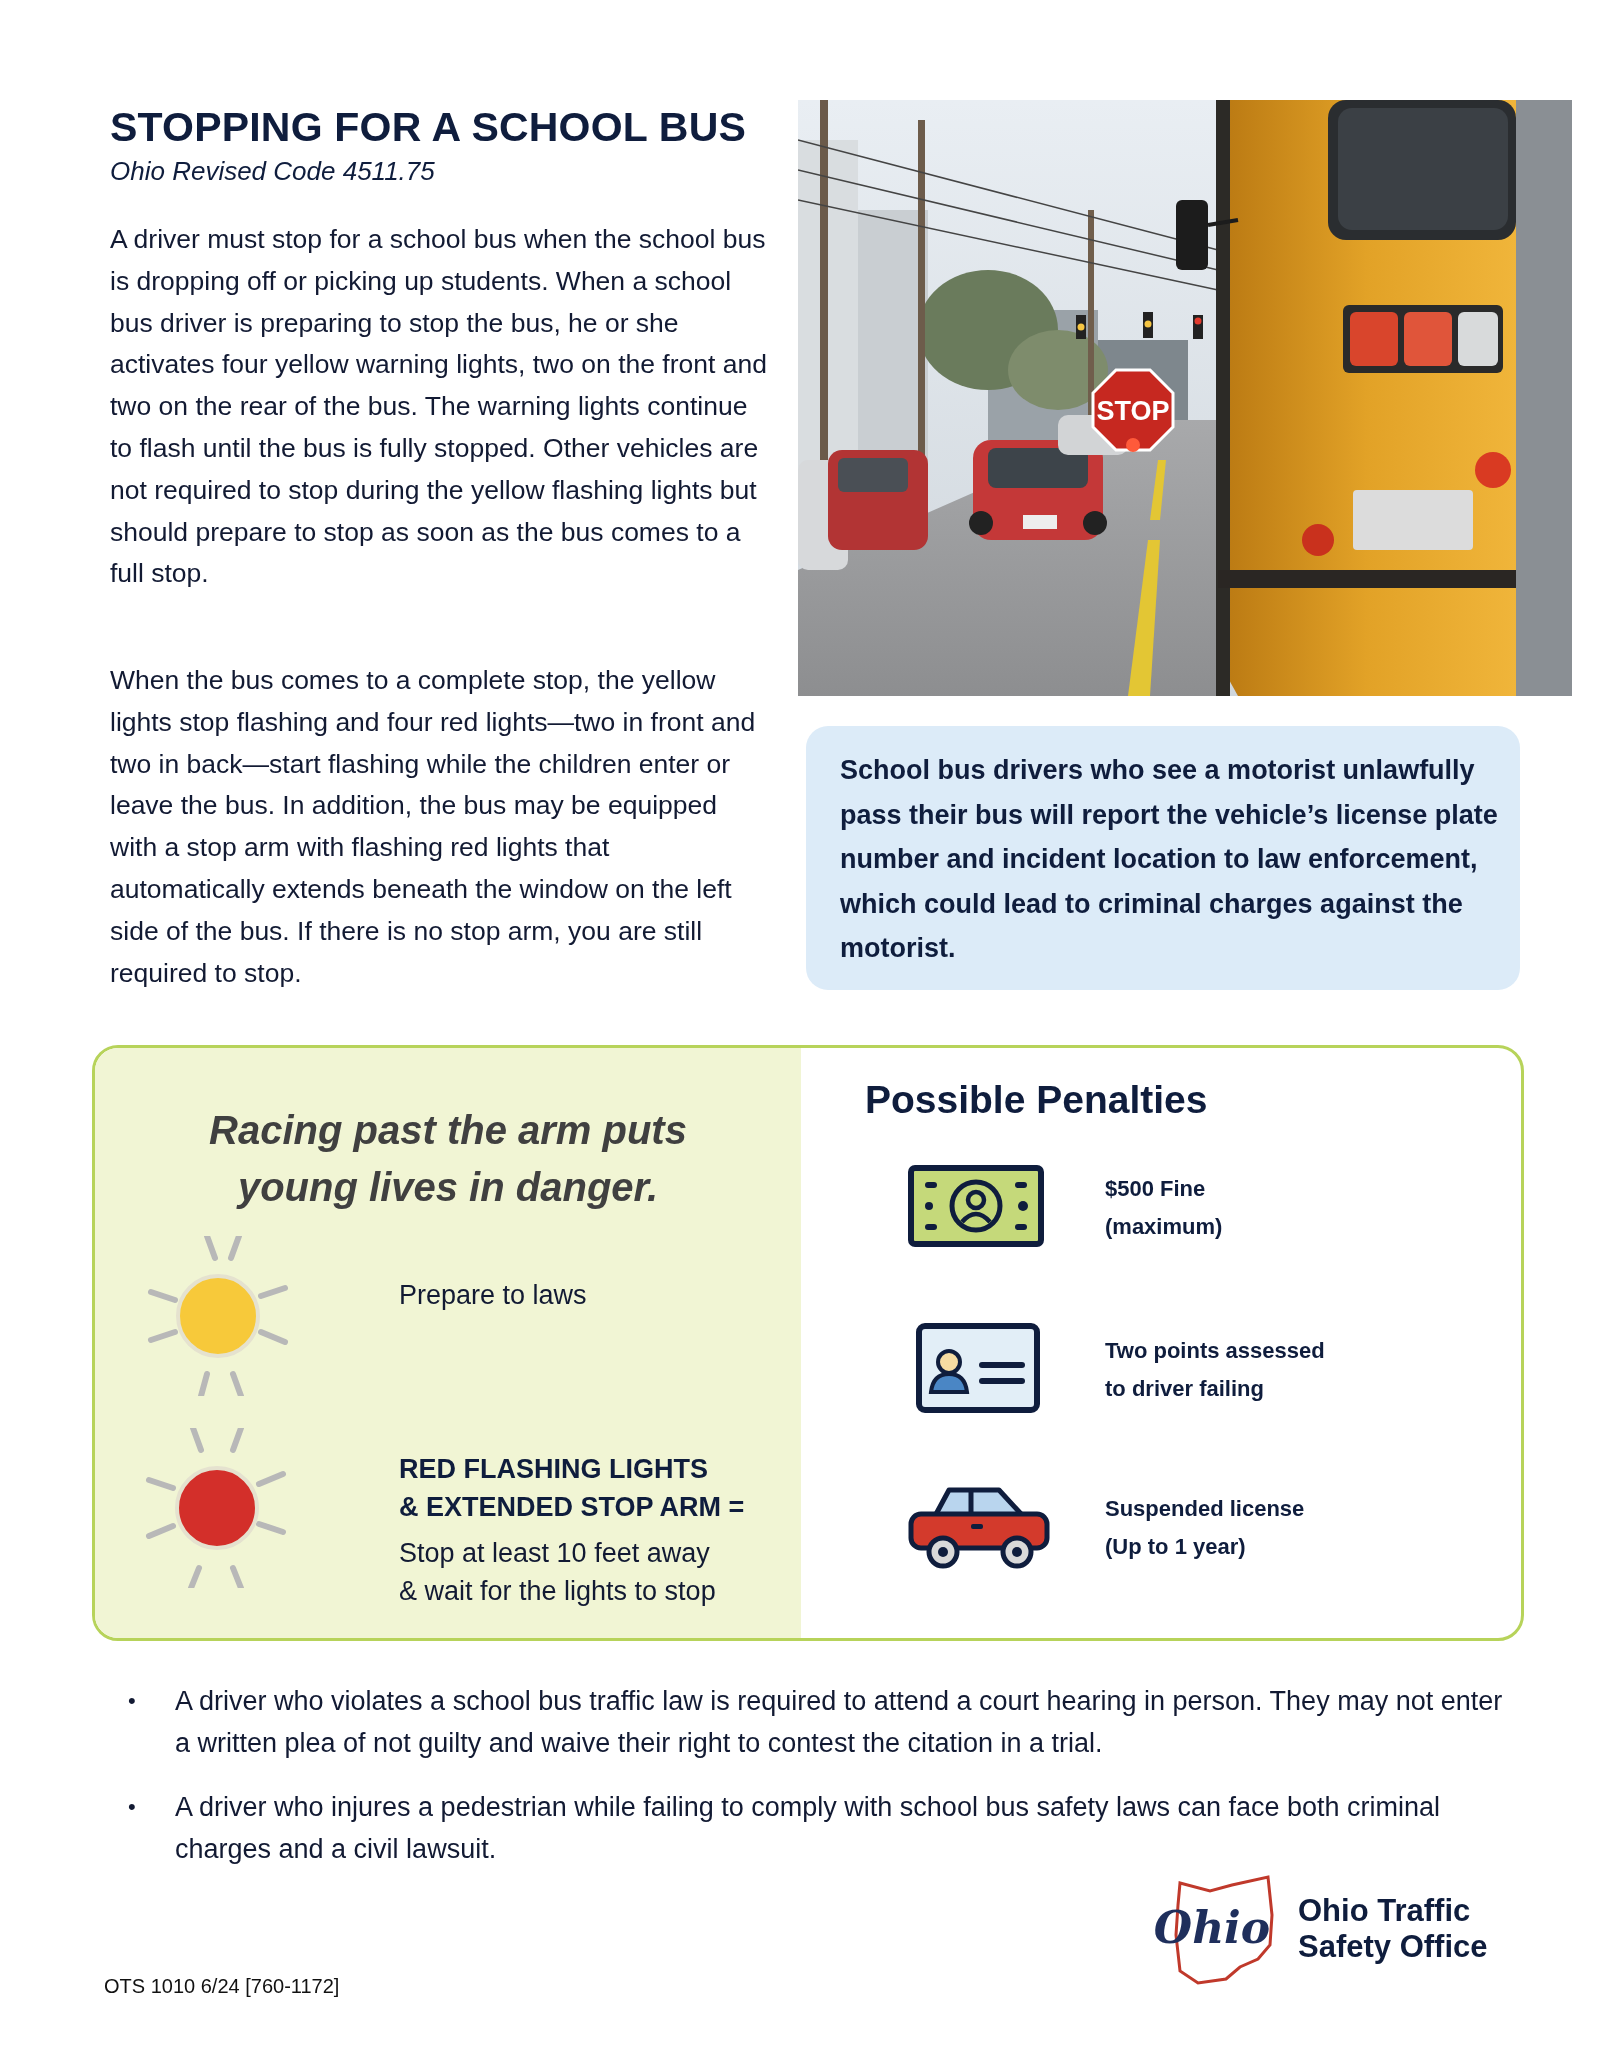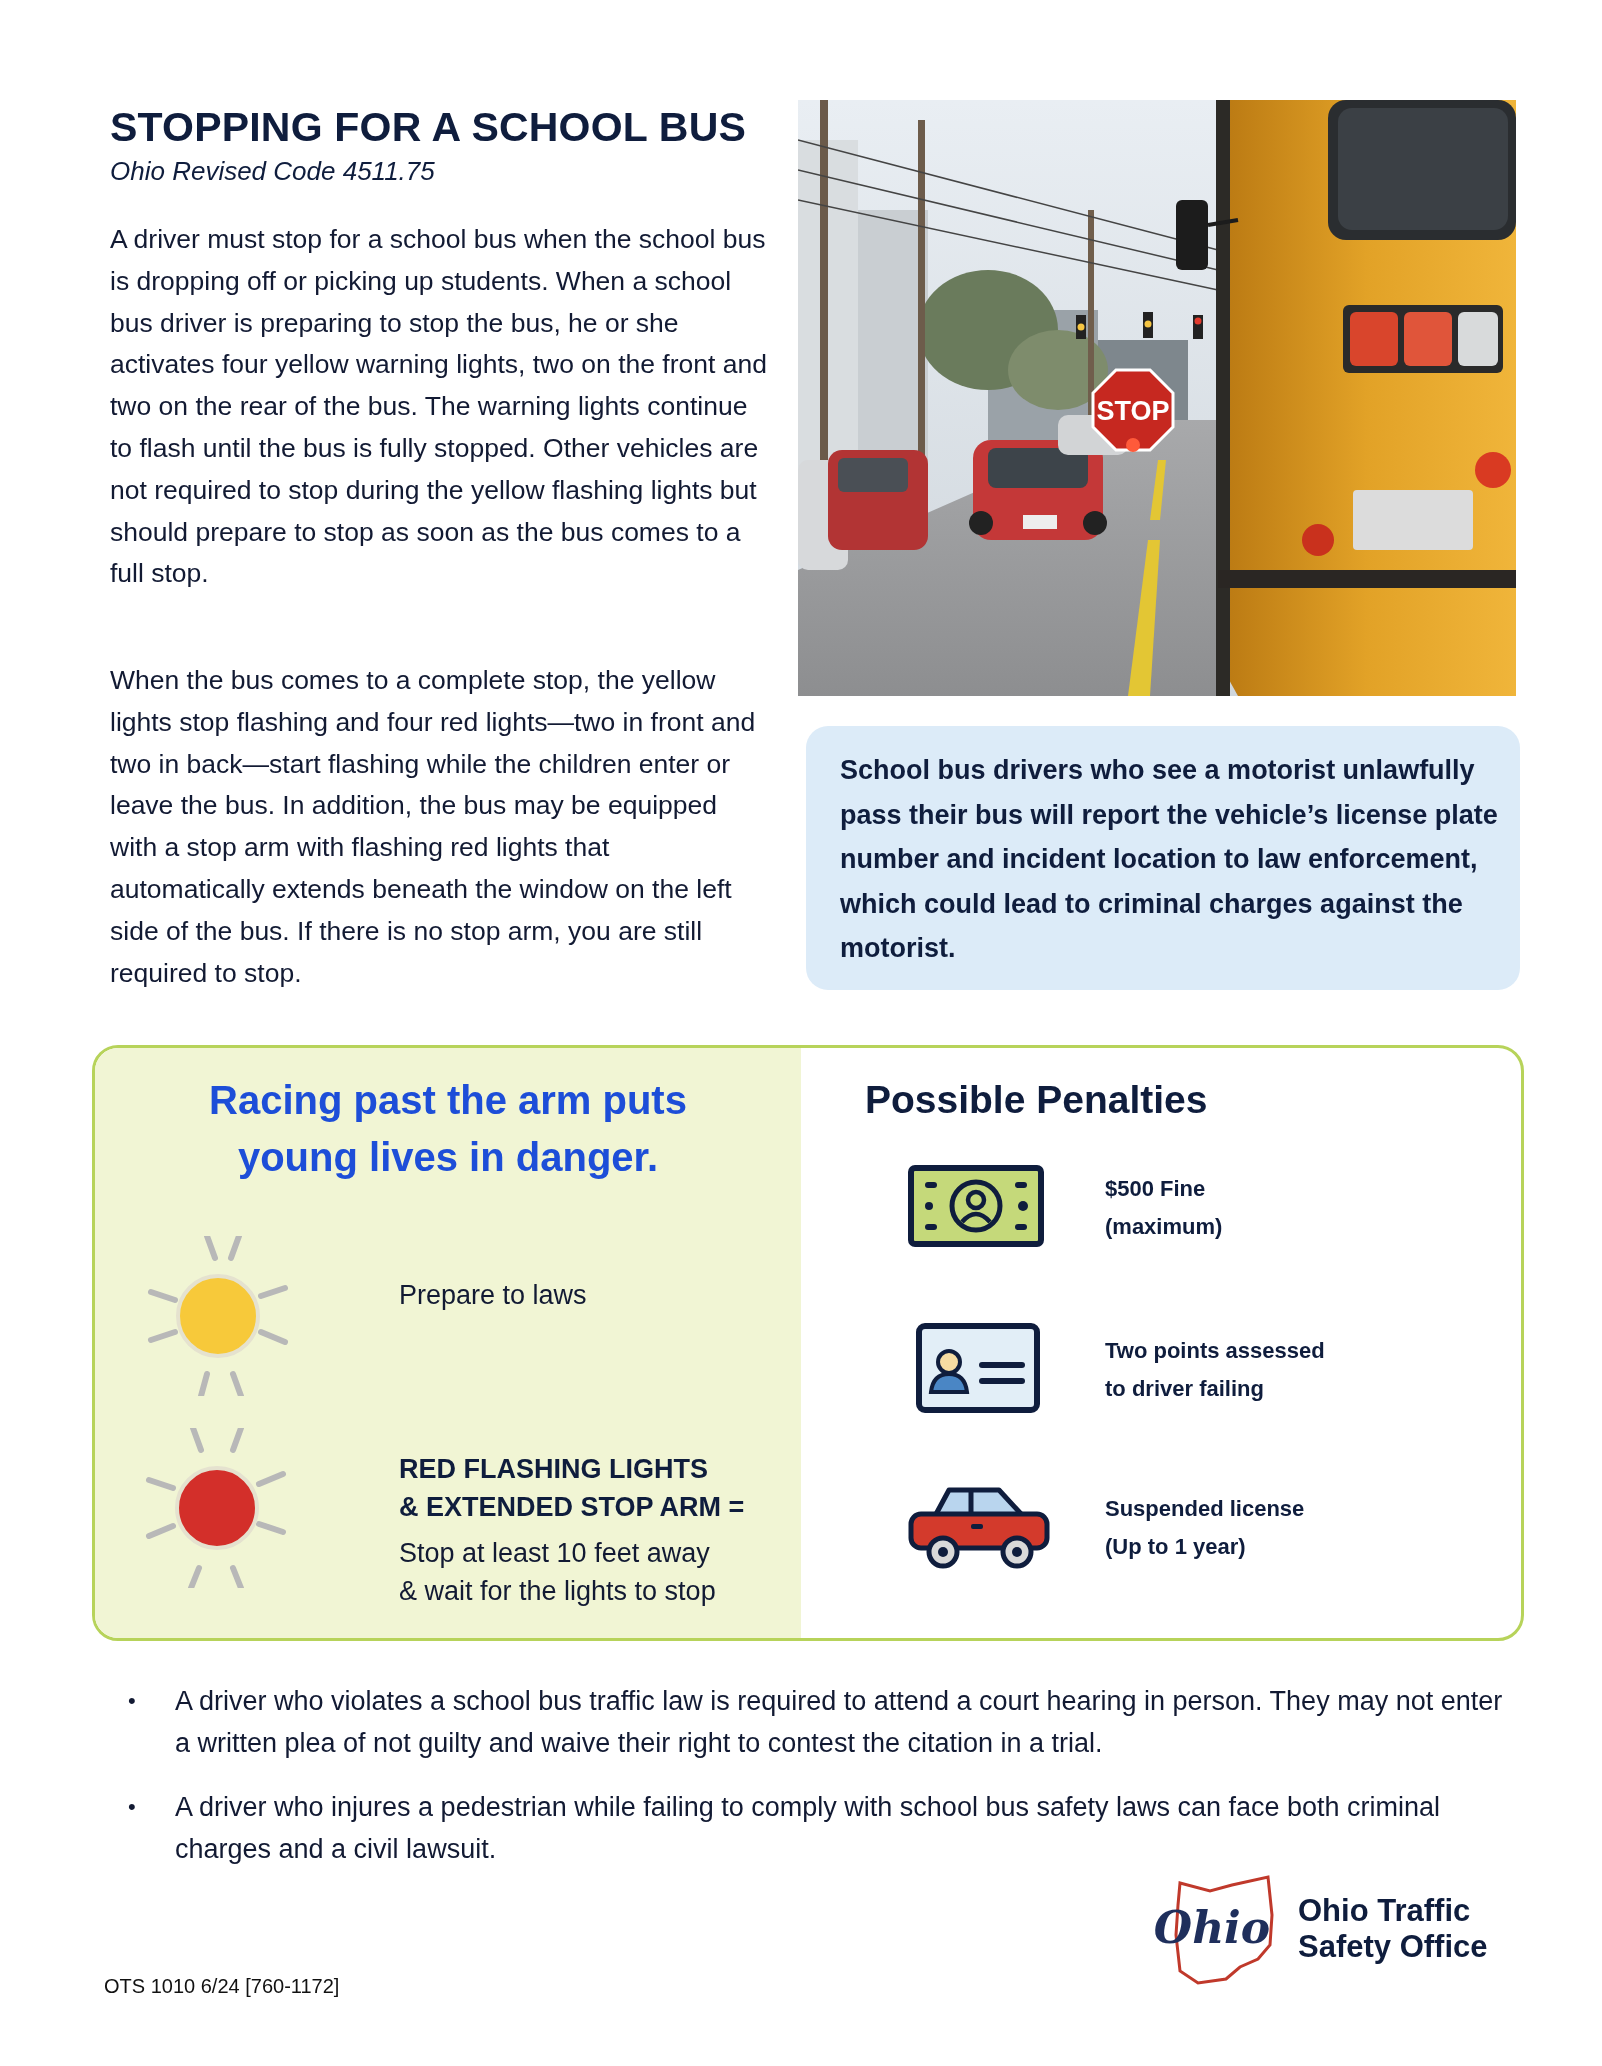--- a/index.html
+++ b/index.html
@@ -4,26 +4,26 @@
 <style>
   html, body { margin:0; padding:0; background:#ffffff; }
   body { width:1602px; height:2066px; position:relative; overflow:hidden;
          font-family:"Liberation Sans", sans-serif; color:#0f1d3d; }
   .abs { position:absolute; }
   .title { left:110px; top:104px; font-size:41px; font-weight:700; letter-spacing:0.2px; color:#0f1d3d; margin:0; }
   .subtitle { left:110px; top:156px; font-size:26px; font-style:italic; color:#0f1d3d; }
   .para { left:110px; width:660px; font-size:26.5px; line-height:41.8px; color:#121a33; margin:0; }
   .p1 { top:219px; }
   .p2 { top:660px; }
-  .photo { left:798px; top:100px; width:718px; height:596px; overflow:hidden; background:#8a8f94; }
+  .photo { left:798px; top:100px; width:774px; height:596px; overflow:hidden; background:#8a8f94; }
   .callout { left:806px; top:726px; width:714px; height:264px; background:#dcebf8; border-radius:22px; }
   .callout-text { position:absolute; left:34px; top:22px; width:672px; font-size:27px; font-weight:700; line-height:44.5px; color:#0f1d3d; }
   .panel { left:92px; top:1045px; width:1426px; height:590px; border:3px solid #b7d35a; border-radius:26px; overflow:hidden; background:#fff; }
   .panel-left { position:absolute; left:0; top:0; width:706px; height:100%; background:#f1f5d4; }
-  .slogan { position:absolute; left:0; width:706px; top:24px; text-align:center; font-size:40px; font-weight:700; line-height:57px; color:#1d4ed8; }
+  .slogan { position:absolute; left:0; width:706px; top:54px; text-align:center; font-size:40px; font-style:italic; font-weight:700; line-height:57px; color:#404040; }
   .light-row { position:absolute; left:40px; }
   .light-icon { position:absolute; left:0; top:0; width:160px; height:160px; }
   .light-text { position:absolute; left:264px; width:420px; }
   .light-head { font-size:27px; font-weight:700; line-height:38px; color:#0f1d3d; }
   .light-desc { font-size:27px; line-height:38px; color:#121a33; margin-top:8px; }
   .pen-title { position:absolute; left:770px; top:30px; font-size:39px; font-weight:700; color:#0f1d3d; }
   .pen-item { position:absolute; left:810px; width:600px; height:110px; }
   .pen-icon { position:absolute; left:0; top:0; width:150px; height:100px; }
   .pen-text { position:absolute; left:200px; top:0; font-size:22px; line-height:38px; font-weight:700; color:#0f1d3d; }
   .bullets { left:110px; top:1680px; width:1400px; margin:0; padding:0; list-style:none; }

